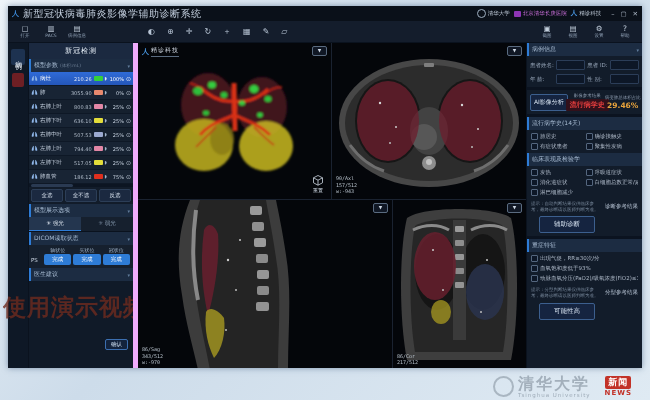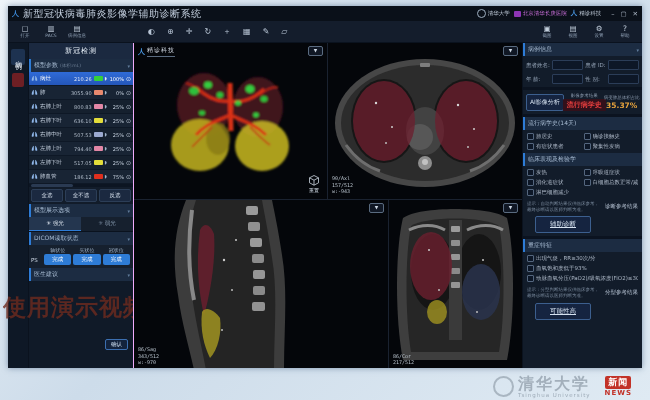--- a/index.html
+++ b/index.html
@@ -27,21 +27,21 @@
   .tbtn .l{font-size:4.5px;color:#8fa0b5;margin-top:1px;white-space:nowrap;}
   .tcenter{display:flex;gap:12px;margin-left:58px;}
   .tcenter span{font-size:8px;color:#b9c6d6;line-height:1;}
   .tright{margin-left:auto;display:flex;}
   
   .content{flex:1;display:flex;min-height:0;}
   .vstrip{width:20px;background:#0e1826;border-right:1px solid #0a121e;display:flex;flex-direction:column;align-items:center;padding-top:6px;gap:8px;flex:0 0 auto;}
   .vtab{writing-mode:vertical-rl;color:#e6edf5;font-size:7px;background:#1d3250;padding:6px 2px;border-radius:2px;letter-spacing:2px;}
   .vtab2{width:12px;height:14px;background:#6e1f24;border-radius:2px;}
   
-  .leftpanel{width:104px;background:#121c2a;flex:0 0 auto;display:flex;flex-direction:column;position:relative;border-right:1px solid #f0abfc;}
+  .leftpanel{width:104px;background:#121c2a;flex:0 0 auto;display:flex;flex-direction:column;position:relative;border-right:5px solid #f0abfc;}
   .lp-title{background:#1b2940;color:#e3ebf4;font-size:7px;text-align:center;padding:3px 0;letter-spacing:1px;}
   .shdr{background:#1c2c42;border-left:2px solid #2e7cd6;color:#a9bdd4;font-size:6px;padding:2px 3px;display:flex;align-items:center;}
   .shdr .unit{color:#6d7f95;font-size:4.5px;margin-left:2px;}
   .shdr .chev{margin-left:auto;color:#63809f;font-size:5px;}
   .slist{display:flex;flex-direction:column;}
   .srow{display:flex;align-items:center;height:13px;padding:0 2px;gap:2px;font-size:5.5px;color:#c9d4e2;background:#15202e;border-bottom:1px solid #0e1826;}
   .srow.alt{background:#182434;}
   .srow.sel{background:linear-gradient(180deg,#2f6bd8,#2456b8);color:#fff;}
   .srow .nm{flex:1;white-space:nowrap;overflow:hidden;}
   .srow .vol{font-size:5px;color:inherit;opacity:.85;}
@@ -90,21 +90,21 @@
   .stat .sv1{color:#e23d3d;font-weight:bold;font-size:7px;background:#32101a;padding:1px 4px;border-radius:1px;white-space:nowrap;}
   .stat .sv2{color:#e8a33c;font-weight:bold;font-size:7.5px;white-space:nowrap;}
   .cbgrid{display:grid;grid-template-columns:1fr 1fr;gap:3px 2px;padding:3px 4px;}
   .cbgrid.one{grid-template-columns:1fr;}
   .cbitem{display:flex;align-items:center;gap:2px;min-width:0;}
   .cbitem .cb{width:5px;height:5px;border:1px solid #54667e;background:#0d1727;flex:0 0 auto;border-radius:1px;}
   .cbitem .cl{color:#aeb9c8;font-size:5.5px;white-space:nowrap;overflow:hidden;}
   .noterow{display:flex;gap:3px;padding:2px 4px;align-items:center;}
   .note{flex:1;color:#77879a;font-size:4.5px;line-height:1.25;min-width:0;}
   .refl{color:#b8c4d4;font-size:5.5px;white-space:nowrap;}
-  .bigbtn{margin:2px 18px 3px 12px;border:1px solid #3c5f8e;background:#152440;color:#d6e2f0;font-size:6.5px;padding:3px 14px;border-radius:2px;width:fit-content;text-decoration:underline;}
+  .bigbtn{margin:2px 18px 3px 12px;border:1px solid #3c5f8e;background:#152440;color:#d6e2f0;font-size:6.5px;padding:3px 14px;border-radius:2px;width:fit-content;}
   
   .watermark{position:absolute;left:3px;top:292px;width:130px;overflow:hidden;white-space:nowrap;
     font-size:23px;font-weight:bold;color:rgba(110,42,30,.8);letter-spacing:1px;z-index:5;pointer-events:none;}
   .footer{position:absolute;right:18px;bottom:2px;display:flex;align-items:center;gap:14px;z-index:2;}
   .wm-th{display:flex;align-items:center;gap:4px;}
   .wm-th .ring{width:17px;height:17px;border:2px solid rgba(130,142,155,.55);border-radius:50%;}
   .wm-th .col{display:flex;flex-direction:column;line-height:1;}
   .wm-th .cn{font-size:16px;font-weight:bold;color:rgba(125,138,152,.6);letter-spacing:2px;}
   .wm-th .en{font-size:5.5px;color:rgba(125,138,152,.65);letter-spacing:1px;margin-top:1px;}
   .wm-news{display:flex;flex-direction:column;align-items:center;line-height:1;gap:1px;}
@@ -476,21 +476,21 @@
           </div>
         <div class="band"></div>
         <div class="airow">
           <span class="aibtn">AI影像分析</span>
           <span class="stat">
             <span class="sl">影像参考结果</span>
             <span class="sv1">流行病学史</span>
           </span>
           <span class="stat">
             <span class="sl">病变肺总体积占比</span>
-            <span class="sv2">35.37%</span>
+            <span class="sv2">29.46%</span>
           </span>
         </div>
         <div class="band"></div>
         <div class="shdr">
           <span>流行病学史(14天)</span>
         </div>
         <div id="epi-list" class="cbgrid">
             <span class="cbitem">
               <span class="cb"></span>
               <span class="cl">旅居史</span>

